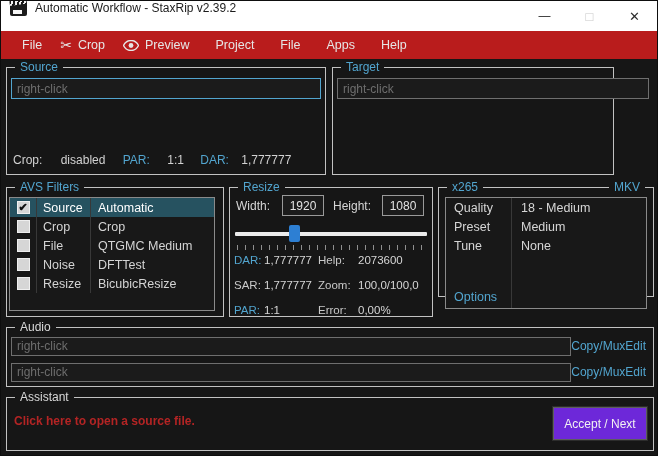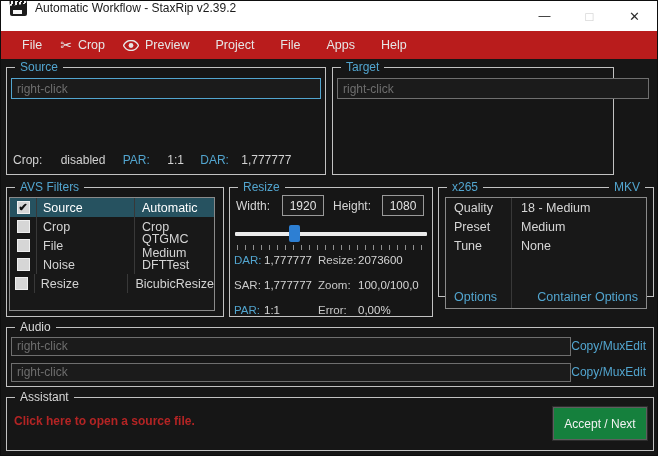--- a/index.html
+++ b/index.html
@@ -46,21 +46,21 @@
   .src-stats span{display:inline-block;}
 
   
   .g-avs{left:5px;top:128px;width:218px;height:130px;}
   .avs-table{position:absolute;left:2px;top:9px;width:206px;height:114px;border:1px solid #8a8a8a;background:#181818;}
   .avs-row{display:flex;height:19px;align-items:center;color:#d4d4d4;font-size:12.5px;}
   .avs-row.selected{background:#265260;color:#ffffff;}
   .cb-cell{width:26px;display:flex;align-items:center;justify-content:center;align-self:stretch;}
   .checkbox{width:13px;height:13px;background:#d6d6d6;border:1px solid #efefef;display:flex;align-items:center;justify-content:center;font-size:11px;color:#101010;line-height:11px;font-weight:bold;}
   .type-cell{width:54px;padding-left:6px;border-left:1px solid #383838;align-self:stretch;display:flex;align-items:center;}
-  .name-cell{flex:1;padding-left:7px;border-left:1px solid #383838;align-self:stretch;display:flex;align-items:center;margin-left:44px;}
+  .name-cell{flex:1;padding-left:7px;border-left:1px solid #383838;align-self:stretch;display:flex;align-items:center;}
 
   
   .g-resize{left:228px;top:128px;width:204px;height:130px;}
   .rz-label{position:absolute;font-size:12px;color:#d6d6d6;}
   .rz-box{position:absolute;width:42px;height:21px;background:#1b1b1b;border:1px solid #9a9a9a;color:#e2e2e2;font-size:12px;display:flex;align-items:center;justify-content:center;}
   .rz-track{position:absolute;left:5px;top:44px;width:192px;height:4px;background:#ececec;border-radius:1px;}
   .rz-thumb{position:absolute;left:59px;top:37px;width:11px;height:17px;background:#2d7fd3;border-radius:2px;}
   .rz-ticks{position:absolute;left:7px;top:57px;width:188px;height:5px;background:repeating-linear-gradient(to right,#8f8f8f 0 1px,transparent 1px 8px);}
   .rz-row{position:absolute;left:4px;right:2px;display:grid;grid-template-columns:30px 54px 40px 1fr;font-size:11.5px;color:#d6d6d6;align-items:center;}
   .rz-row .lnk{color:#52a5cf;}
@@ -80,21 +80,21 @@
 
   
   .g-audio{left:5px;top:268px;width:648px;height:60px;}
   .audio-row{position:absolute;left:4px;right:4px;height:20px;display:flex;align-items:center;}
   .audio-row .rc-input{position:relative;flex:1;height:19px;}
   .audio-link{font-size:12px;color:#52a5cf;white-space:nowrap;}
 
   
   .g-assist{left:5px;top:338px;width:648px;height:54px;}
   .assist-msg{position:absolute;left:7px;top:16px;font-size:12px;font-weight:bold;color:#b32424;text-align:right;}
-  .accept-btn{position:absolute;right:6px;top:9px;width:94px;height:33px;background:#15803d;border:1px solid #5e5e5e;box-shadow:0 0 0 1px #2c2c2c;color:#f2f2f2;font-size:12px;display:flex;align-items:center;justify-content:center;margin-left:24px;}
+  .accept-btn{position:absolute;right:6px;top:9px;width:94px;height:33px;background:#6d28d9;border:1px solid #5e5e5e;box-shadow:0 0 0 1px #2c2c2c;color:#f2f2f2;font-size:12px;display:flex;align-items:center;justify-content:center;margin-left:24px;}
 
   
   .watermark{position:absolute;left:0;right:0;top:368px;text-align:center;color:#ffffff;font-family:"DejaVu Sans Mono",monospace;font-weight:bold;font-size:18px;letter-spacing:1px;text-shadow:0 0 1px #000;}
 </style>
 </head>
 <body>
 
 <div class="window">
 
   <div class="titlebar">
@@ -208,21 +208,21 @@
       <span class="rz-label" style="left:6px;top:11px;">Width:</span>
       <div class="rz-box" style="left:52px;top:7px;">1920</div>
       <span class="rz-label" style="left:103px;top:11px;">Height:</span>
       <div class="rz-box" style="left:152px;top:7px;">1080</div>
       <div class="rz-track"></div>
       <div class="rz-thumb"></div>
       <div class="rz-ticks"></div>
       <div class="rz-row" style="top:66px;">
         <span class="lnk">DAR:</span>
         <span>1,777777</span>
-        <span class="dim">Resize:</span>
+        <span class="dim">Help:</span>
         <span>2073600</span>
       </div>
       <div class="rz-row" style="top:91px;">
         <span class="dim">SAR:</span>
         <span>1,777777</span>
         <span class="dim">Zoom:</span>
         <span>100,0/100,0</span>
       </div>
       <div class="rz-row" style="top:116px;">
         <span class="lnk">PAR:</span>
@@ -243,21 +243,20 @@
         </div>
         <div class="x-row">
           <span class="x-label">Preset</span>
           <span class="x-value">Medium</span>
         </div>
         <div class="x-row">
           <span class="x-label">Tune</span>
           <span class="x-value">None</span>
         </div>
         <span class="x-link left">Options</span>
-        <span class="x-link right">Container Options</span>
       </div>
     </div>
 
     <div class="group g-audio">
       <span class="group-caption plain">Audio</span>
       <div class="audio-row" style="top:8px;">
         <input class="rc-input" placeholder="right-click" style="">
         <span class="audio-link">Copy/Mux</span>
         <span class="audio-link" style="margin-right:3px;">Edit</span>
       </div>

